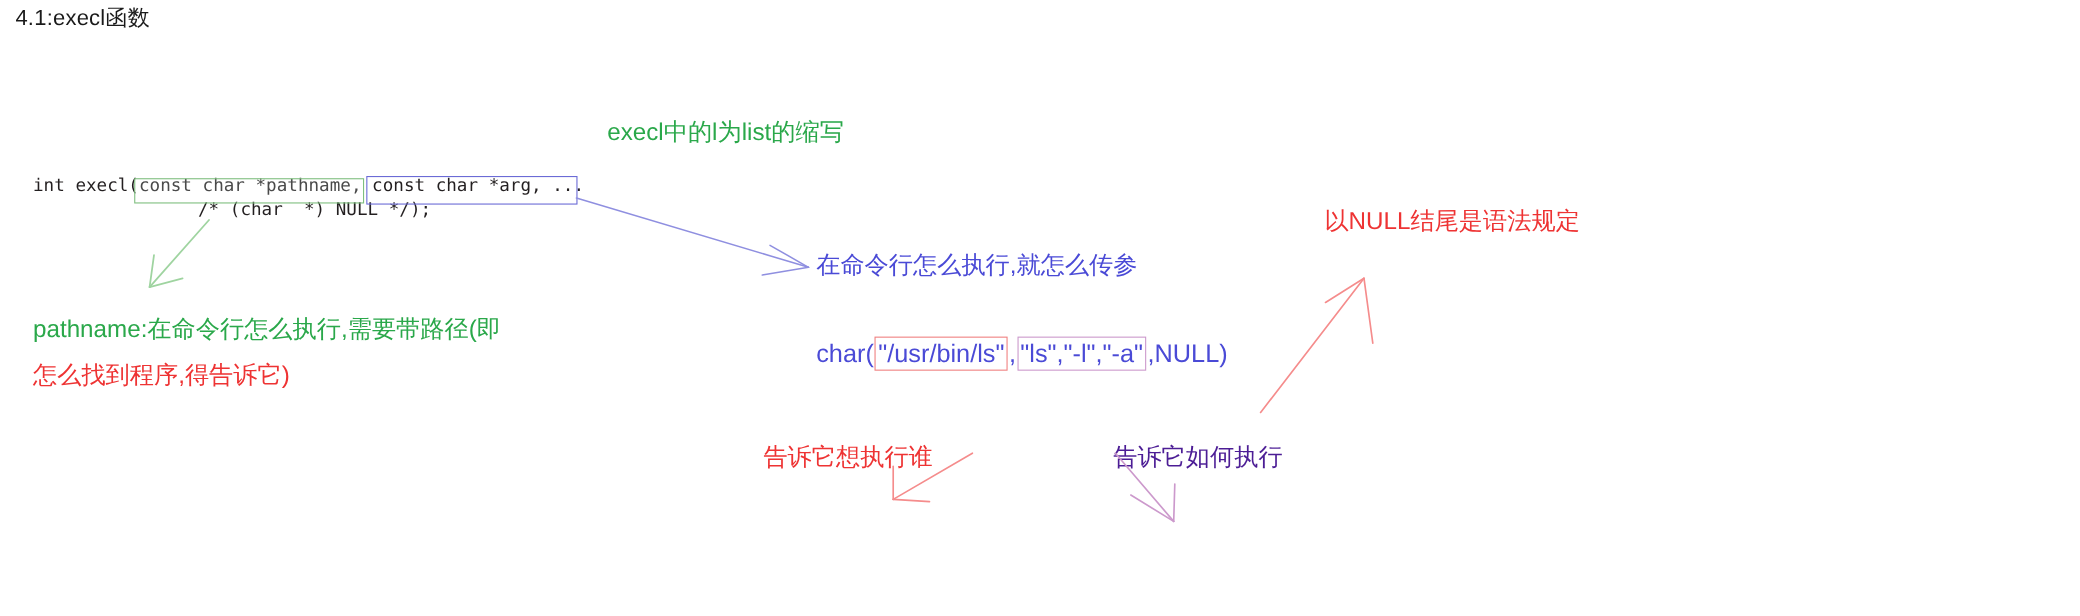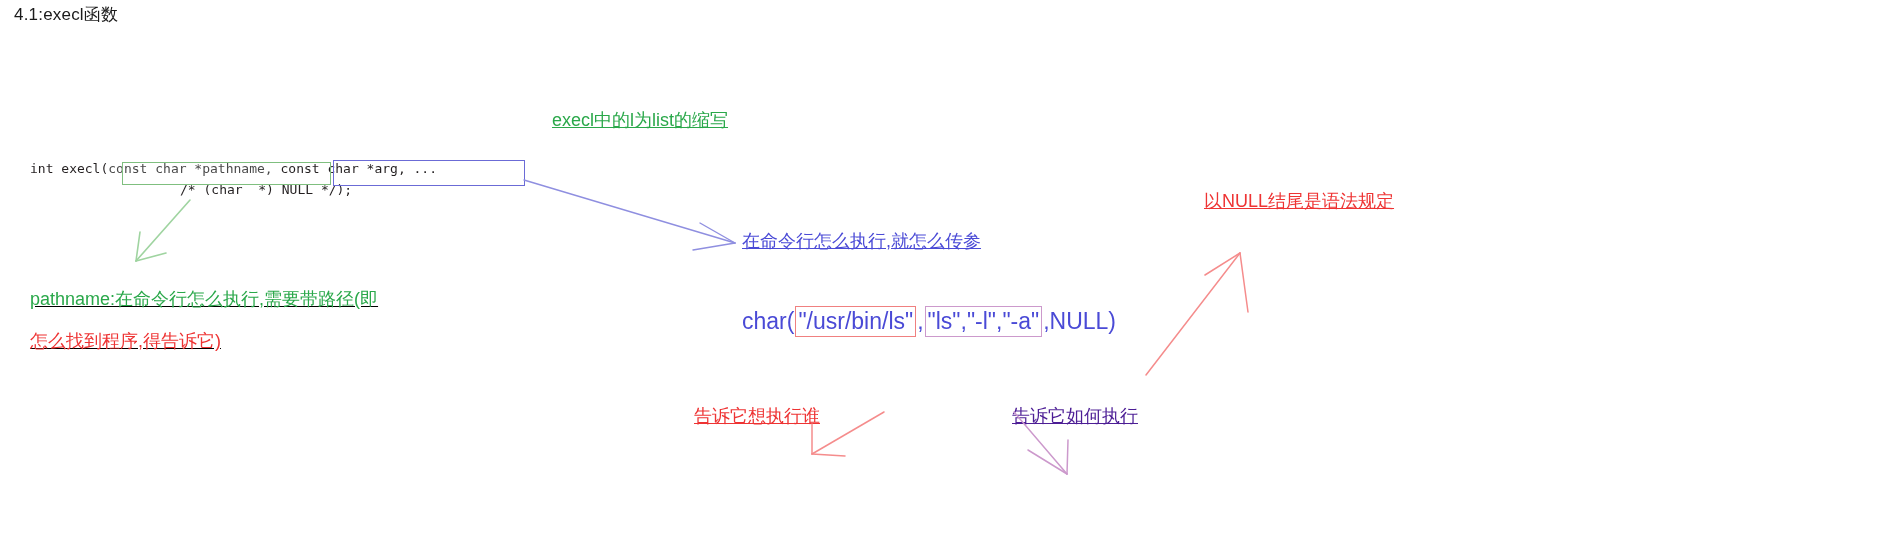--- a/index.html
+++ b/index.html
@@ -17,55 +17,54 @@
     height: 560px;
     background: #ffffff;
     overflow: hidden;
   }
   .abs { position: absolute; }
 
   
   #page-title {
     left: 14px;
     top: 3px;
-    font-size: 17px;
+    font-size: 20px;
     color: #1a1a1a;
     letter-spacing: 0.2px;
     white-space: nowrap;
   }
 
   
   #signature {
     left: 30px;
     top: 158px;
     font-family: "DejaVu Sans Mono", "Liberation Mono", monospace;
-    font-size: 13px;
+    font-size: 16px;
     line-height: 21px;
     color: #231f20;
     white-space: pre;
   }
   #signature .dim { color: #4a4a4a; }
 
   
   .code-box { border: 1.3px solid; background: transparent; }
   #box-pathname {
     left: 122px; top: 162px; width: 207px; height: 21px;
     border-color: #7fbf7f;
   }
   #box-arg {
     left: 333px; top: 160px; width: 190px; height: 24px;
     border-color: #6b6bd6;
   }
 
   
   .note {
-    font-size: 18px;
+    font-size: 22px;
     white-space: nowrap;
     line-height: 30px;
-    text-decoration: underline;
   }
   .note-green  { color: #2aa84a; }
   .note-blue   { color: #4a4ad6; }
   .note-red    { color: #ee3333; }
   .note-purple { color: #4c1d95; }
 
   #note-list      { left: 552px;  top: 105px; }
   #note-cmdline   { left: 742px;  top: 226px; }
   #note-null      { left: 1204px; top: 186px; }
   #note-pathname  { left: 30px;   top: 278px; line-height: 42px; }

